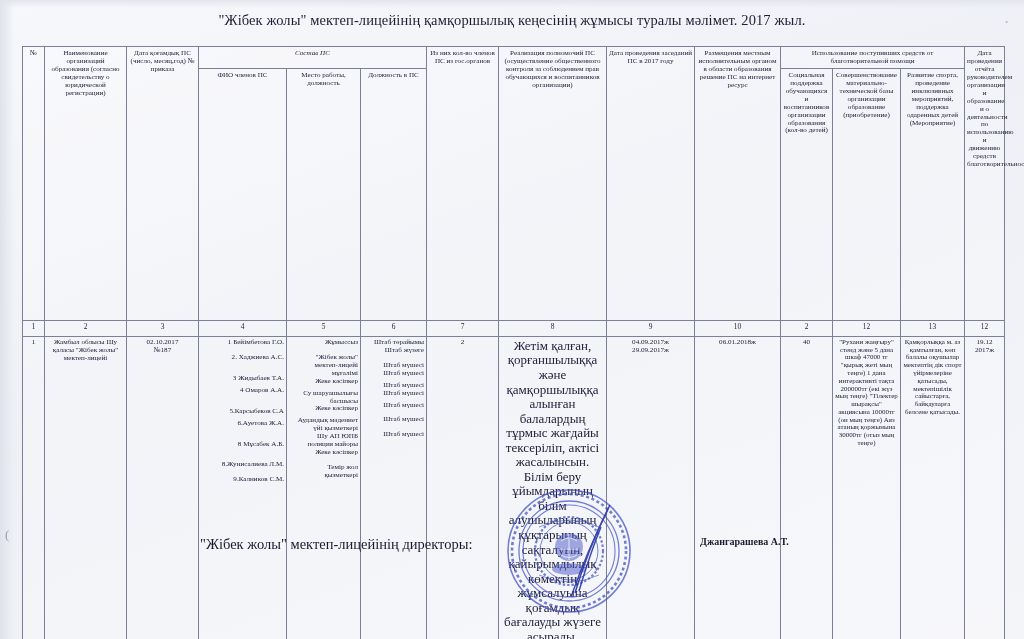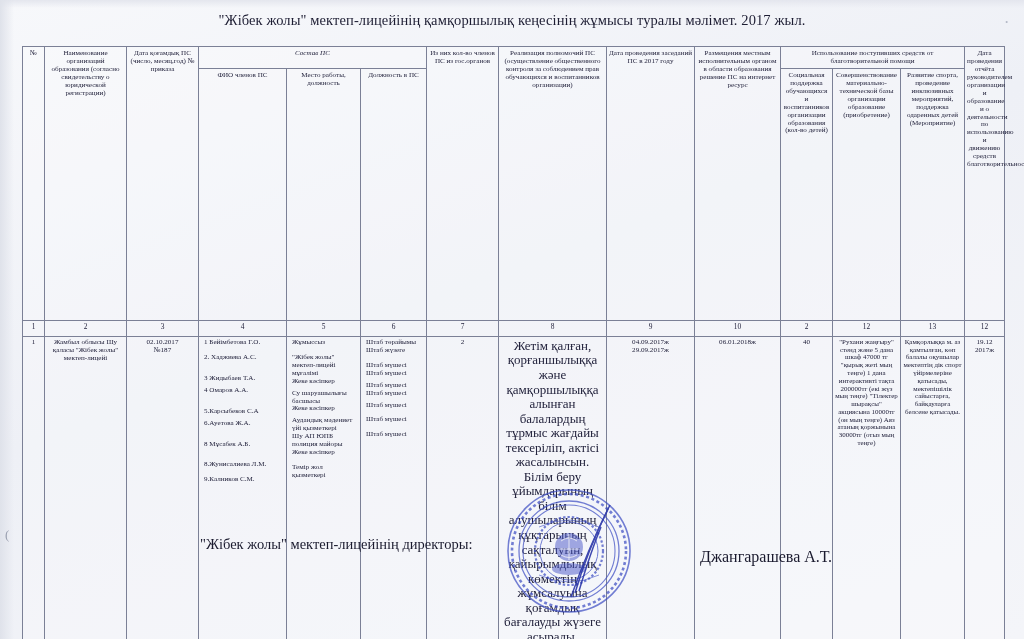--- a/index.html
+++ b/index.html
@@ -52,21 +52,21 @@
     height:11px;
     padding:1px 0;
   }
   td.cell{
     font-size:7.1px;
     text-align:center;
     padding-top:4px;
   }
   .nm{height:246px;font-family:Liberation Serif, serif;}
   .namelist div{
-    text-align:left;
+    text-align:right;
     padding-left:3px;
     font-size:7.1px;
   }
   .sp{height:7px;}
   .sp2{height:13px;}
   .sp3{height:4px;}
   .para{
     text-align:center;
     font-size:13px;
     line-height:1.22;
@@ -77,23 +77,24 @@
     position:absolute;
     left:0;right:0;top:536px;
     height:30px;
   }
   .sig-left{
     position:absolute;left:200px;top:0;
     font-size:14.5px;
     white-space:nowrap;
   }
   .sig-right{
-    position:absolute;left:700px;top:12px;
-    font-size:16px;
+    position:absolute;left:700px;top:0;
+    font-size:10px;
     white-space:nowrap;
+    font-weight:bold;
   }
   .stamp{
     position:absolute;
     left:505px;top:487px;
     width:128px;height:128px;
     pointer-events:none;
   }
   .stamp svg{display:block;}
   .edge-l{
     position:absolute;left:0;top:0;bottom:0;width:14px;

